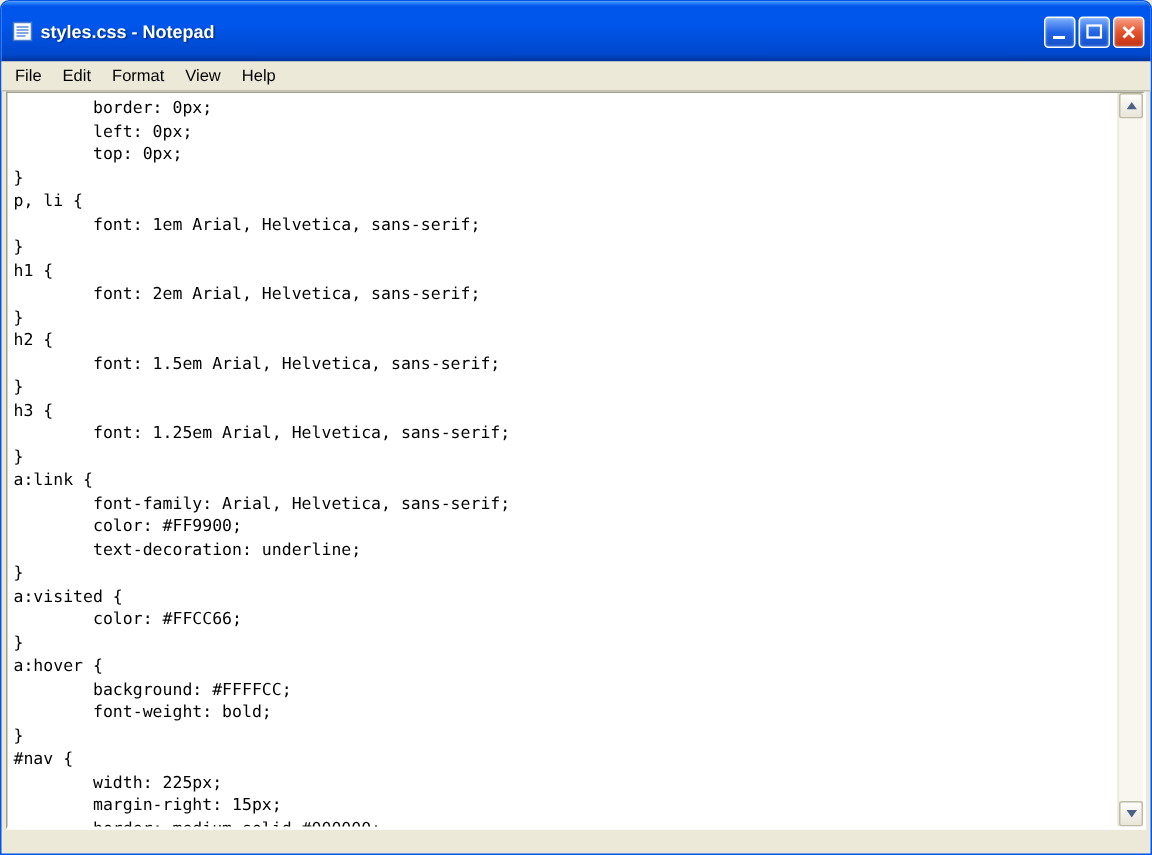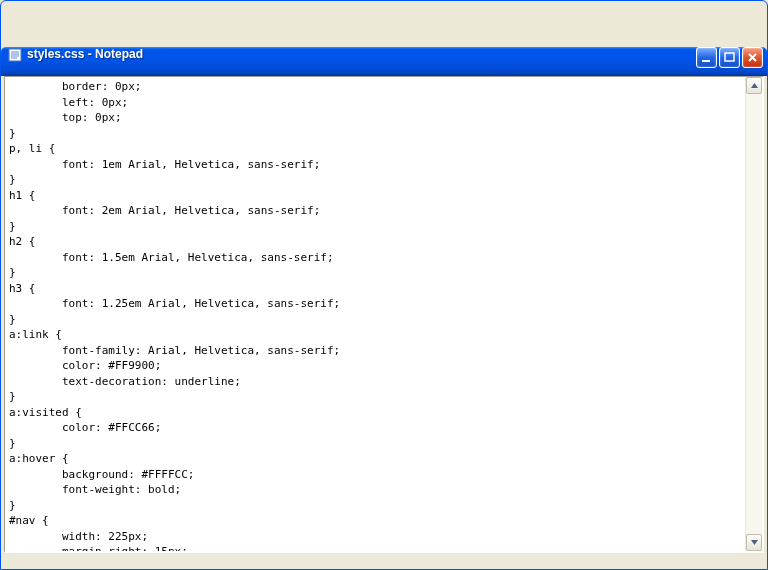--- a/index.html
+++ b/index.html
@@ -16,27 +16,27 @@
 .window {
   width: 768px;
   height: 570px;
   border: 1px solid #0055ea;
   border-radius: 6px 6px 0 0;
   display: flex;
   flex-direction: column;
   background: #ece9d8;
 }
 .titlebar {
-  height: 29px;
+  height: 40px;
   background: linear-gradient(to bottom, #3a95ff 0%, #0055ea 8%, #0055ea 40%, #0048cc 88%, #003399 100%);
   border-radius: 5px 5px 0 0;
   display: flex;
+  align-items: center;
   padding: 0 4px 0 6px;
   color: #fff;
-  margin-top: 46px;
 }
 .titlebar .app-icon {
   width: 16px;
   height: 16px;
   margin-right: 4px;
   display: flex;
   align-items: center;
   justify-content: center;
 }
 .titlebar .title-text {
@@ -148,20 +148,27 @@
       </div>
       <div class="win-btn close">
         <svg width="11" height="11">
           <line x1="2" y1="2" x2="9" y2="9" stroke="#fff" stroke-width="2"></line>
           <line x1="9" y1="2" x2="2" y2="9" stroke="#fff" stroke-width="2"></line>
         </svg>
       </div>
     </div>
   </div>
 
+  <div class="menubar">
+    <span class="menu-item">File</span>
+    <span class="menu-item">Edit</span>
+    <span class="menu-item">Format</span>
+    <span class="menu-item">View</span>
+    <span class="menu-item">Help</span>
+  </div>
 
   <div class="client-area">
     <div class="text-area">        border: 0px;
         left: 0px;
         top: 0px;
 }
 p, li {
         font: 1em Arial, Helvetica, sans-serif;
 }
 h1 {

